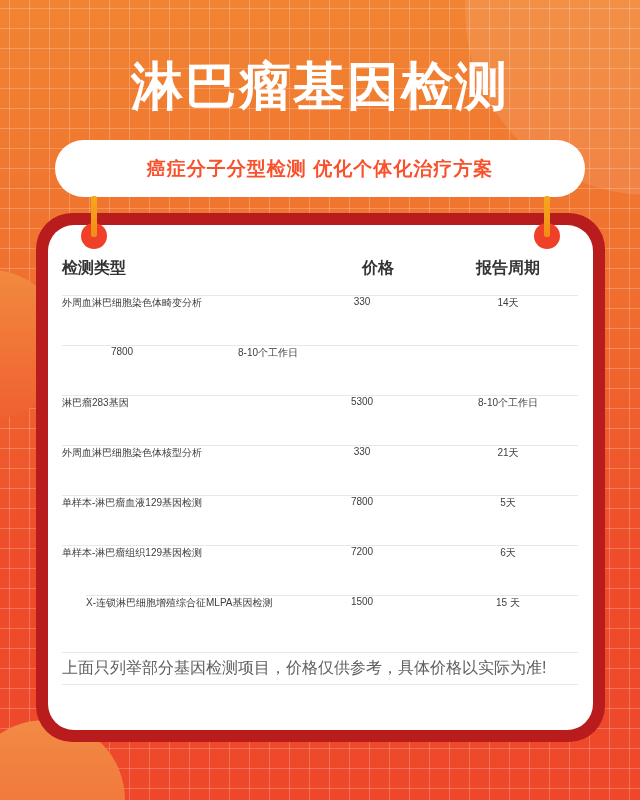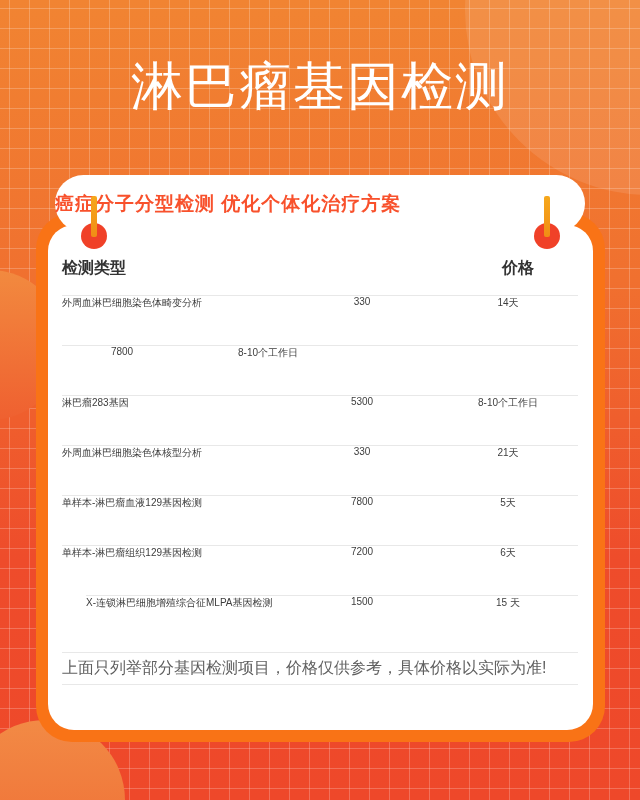--- a/index.html
+++ b/index.html
@@ -20,45 +20,45 @@
   .circle { position: absolute; border-radius: 50%; }
   .c-topright { left: 465px; top: -175px; width: 370px; height: 370px;
     background: rgba(255,255,255,0.10); z-index: 1; }
   .c-leftmid { left: -85px; top: 270px; width: 150px; height: 150px;
     background: linear-gradient(180deg, #f28a3f, #ef6030); z-index: 1; }
   .c-bottomleft { left: -35px; top: 720px; width: 160px; height: 160px;
     background: linear-gradient(180deg, #f28a45, #ef6a33); z-index: 1; }
 
   .title {
     position: absolute; left: 0; top: 52px; width: 640px;
-    text-align: center; color: #ffffff; font-size: 52px; font-weight: 400;
+    text-align: center; color: #ffffff; font-size: 52px; font-weight: 700;
     letter-spacing: 2px; z-index: 3;
   }
 
   .pill {
     position: absolute; left: 55px; top: 140px; width: 530px; height: 57px;
     background: #ffffff; border-radius: 29px; z-index: 3;
-    display: flex; align-items: center; justify-content: flex-start; margin-top: 35px;
+    display: flex; align-items: center; justify-content: center;
   }
   .pill span { color: #f8512c; font-size: 19px; font-weight: 600; letter-spacing: 1px; }
 
   
   .bar { position: absolute; width: 6px; top: 196px; height: 41px;
     background: linear-gradient(180deg, #f6a81c, #f18d15); z-index: 6; border-radius: 2px; }
   .bar.left { left: 91px; }
   .bar.right { left: 544px; }
   .pin { position: absolute; width: 26px; height: 26px; top: 223px;
     background: #f04128; border-radius: 50%; z-index: 5; }
   .pin.left { left: 81px; }
   .pin.right { left: 534px; }
 
   
   .card-outer {
     position: absolute; left: 36px; top: 213px; width: 569px; height: 529px;
-    background: #f97316; border-radius: 36px; z-index: 2;
+    background: #b91c1c; border-radius: 36px; z-index: 2;
   }
   .card-inner {
     position: absolute; left: 12px; top: 12px; right: 12px; bottom: 12px;
     background: #ffffff; border-radius: 26px; overflow: hidden;
     padding: 0 15px 0 14px;
   }
 
   .thead { display: flex; align-items: center; height: 70px; padding-top: 16px;
     font-size: 16px; font-weight: 700; color: #333333; }
   .row { display: flex; align-items: flex-start; min-height: 50px;
@@ -89,20 +89,21 @@
 <div class="pin right"></div>
 <div class="bar left"></div>
 <div class="bar right"></div>
 
 <div class="card-outer">
   <div class="card-inner">
 
     <div class="thead">
       <div class="th name">检测类型</div>
       <div class="th price">价格</div>
+      <div class="th period">报告周期</div>
     </div>
 
     <div class="row">
       <div class="cell name">外周血淋巴细胞染色体畸变分析</div>
       <div class="cell price">330</div>
       <div class="cell period">14天</div>
     </div>
     <div class="row">
       <div class="cell price">7800</div>
       <div class="cell period">8-10个工作日</div>

